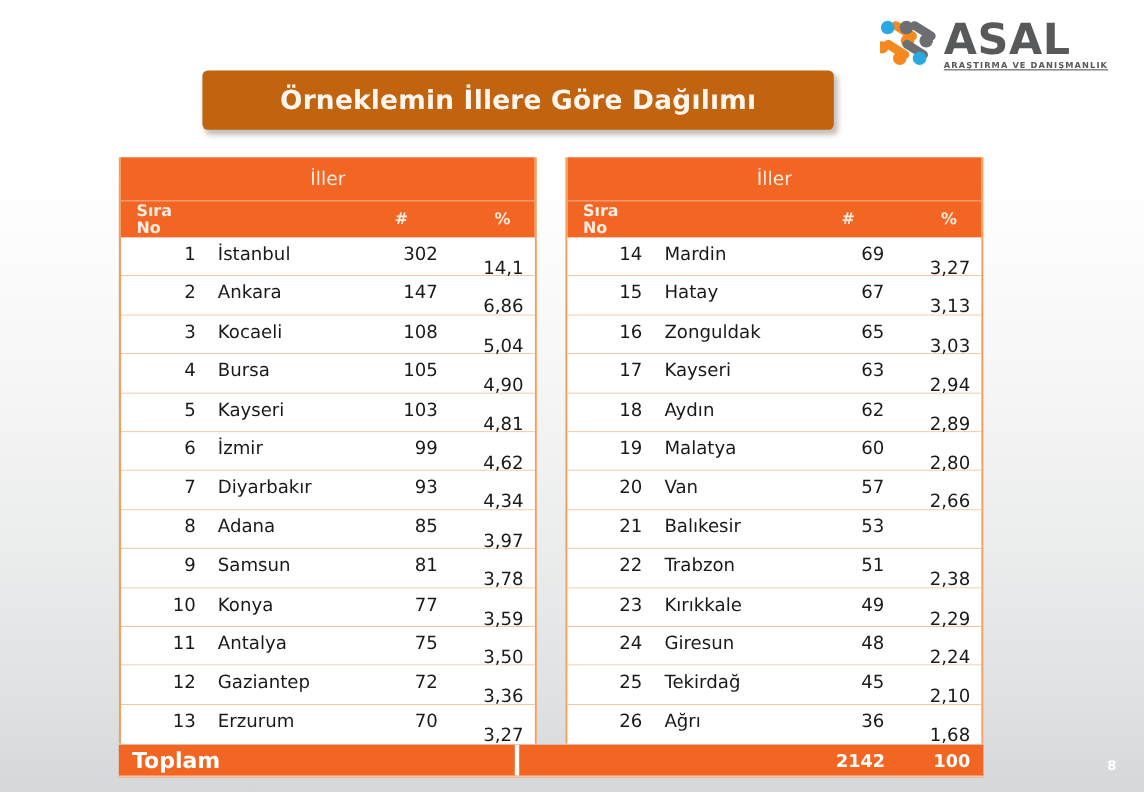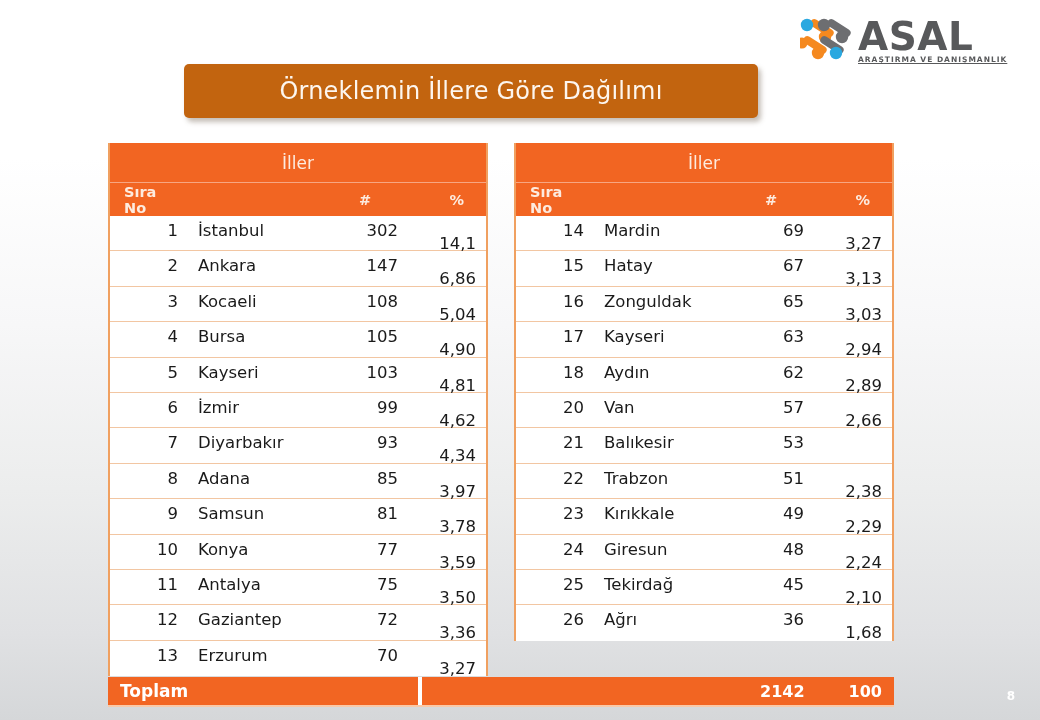--- a/index.html
+++ b/index.html
@@ -69,21 +69,21 @@
     border-radius: 5px;
     box-shadow: 3px 4px 5px rgba(90,70,50,0.35);
     display: flex;
     align-items: center;
     justify-content: center;
   }
   #title-text {
     color: #fdf6ef;
     font-family: "DejaVu Sans", sans-serif;
     font-size: 24px;
-    font-weight: 400;
+    font-weight: 700;
     letter-spacing: 0.2px;
     white-space: nowrap;
   }
 
   
   #tables-area {
     position: absolute;
     left: 108px;
     top: 143px;
     width: 786px;
@@ -163,29 +163,29 @@
     left: 108px;
     top: 677px;
     width: 786px;
     height: 30px;
     background: #f26522;
     display: flex;
     align-items: center;
     border-bottom: 2px solid #f9c9a8;
   }
   #total-left {
-    width: 314px;
+    width: 364px;
     height: 100%;
     display: flex;
     align-items: center;
     padding-left: 12px;
     border-right: 4px solid #ffffff;
     color: #ffffff;
     font-family: "DejaVu Sans", sans-serif;
-    font-size: 17px;
+    font-size: 20px;
     font-weight: 700;
   }
   #total-right {
     flex: 1;
     height: 100%;
     display: flex;
     align-items: center;
     justify-content: flex-end;
     padding-right: 12px;
     color: #ffffff;
@@ -371,20 +371,26 @@
           <div class="c-hash">63</div>
           <div class="c-pct">2,94</div>
         </div>
         <div class="row">
           <div class="c-no">18</div>
           <div class="c-name">Aydın</div>
           <div class="c-hash">62</div>
           <div class="c-pct">2,89</div>
         </div>
         <div class="row">
+          <div class="c-no">19</div>
+          <div class="c-name">Malatya</div>
+          <div class="c-hash">60</div>
+          <div class="c-pct">2,80</div>
+        </div>
+        <div class="row">
           <div class="c-no">20</div>
           <div class="c-name">Van</div>
           <div class="c-hash">57</div>
           <div class="c-pct">2,66</div>
         </div>
         <div class="row">
           <div class="c-no">21</div>
           <div class="c-name">Balıkesir</div>
           <div class="c-hash">53</div>
         </div>

